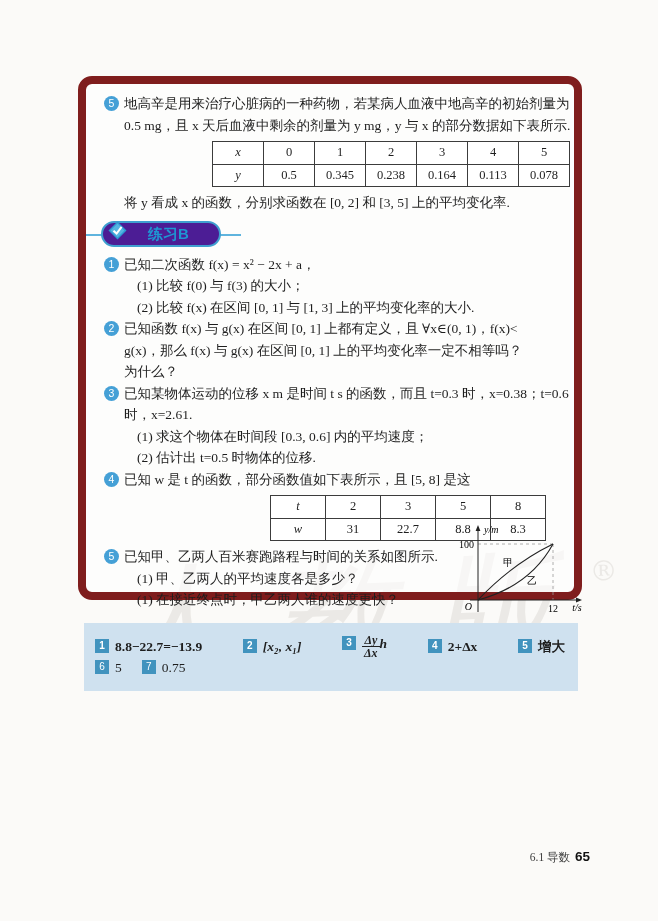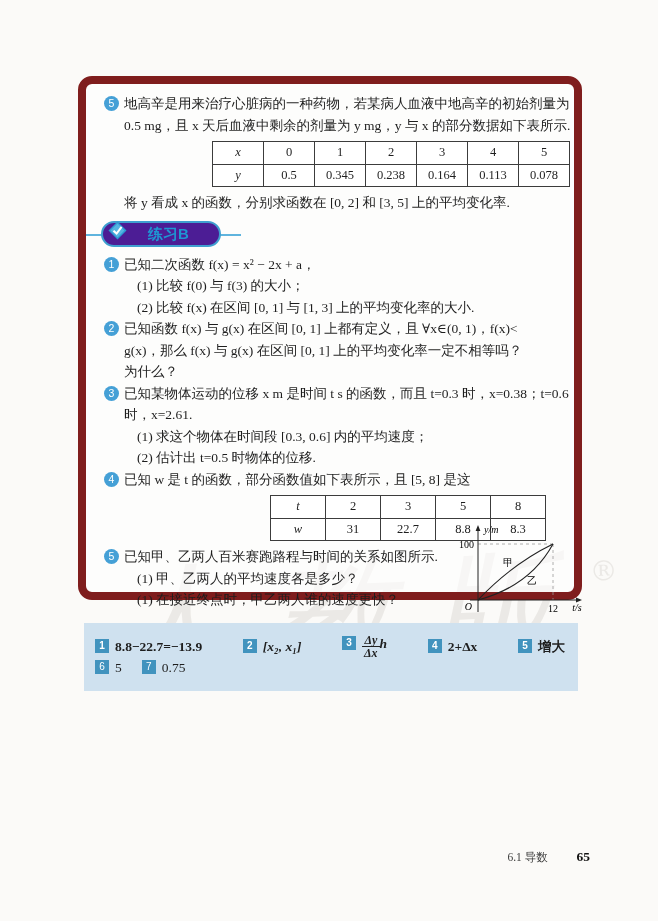--- a/index.html
+++ b/index.html
@@ -88,22 +88,22 @@
   .frac{display:inline-block;text-align:center;vertical-align:-9px;line-height:1.02;font-style:italic;font-size:12px;}
   .frac .top{display:block;border-bottom:1px solid #222;padding:0 2px;}
   .frac .bot{display:block;padding:0 2px;}
   .ital{font-style:italic;}
 
   
   .footer{
     position:absolute;top:849px;left:0;width:590px;text-align:right;z-index:1;
     font-size:11.5px;color:#3b3b3b;
   }
-  .footer .pageno{font-weight:bold;font-size:13.5px;color:#111;margin-left:26px;
-    font-family:Liberation Serif, serif;}
+  .footer .pageno{font-weight:bold;font-size:13.5px;color:#111;margin-left:2px;
+    font-family:Liberation Sans, sans-serif;}
 </style>
 </head>
 <body>
 
 <div class="watermark"><span>人教版</span><span class="reg">®</span></div>
 
 <div class="content-box">
   <div class="box-inner">
 
     <div class="problem">

